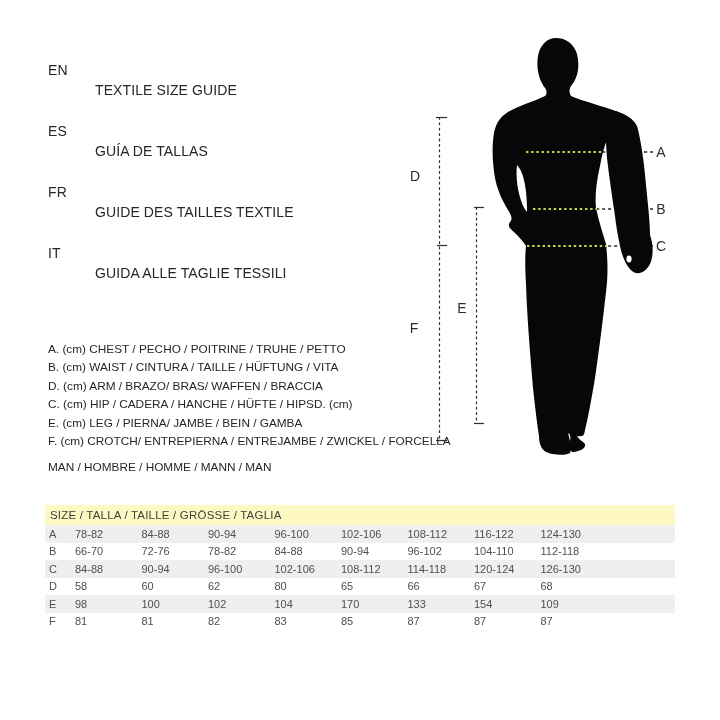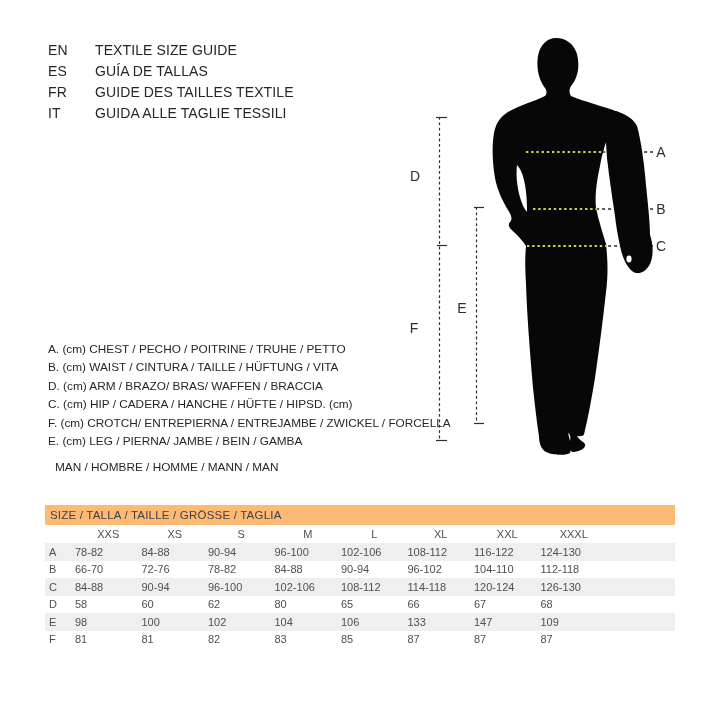--- a/index.html
+++ b/index.html
@@ -3,37 +3,37 @@
 <meta charset="utf-8">
 <style>
   html,body{margin:0;padding:0;width:720px;height:720px;background:#ffffff;overflow:hidden;
             font-family:"Liberation Sans", sans-serif;}
   .canvas{position:relative;width:720px;height:720px;background:#fff;}
 
   
   .lang-block{position:absolute;left:48px;top:40px;color:#262626;}
   .lang-row{display:flex;line-height:21px;font-size:14px;letter-spacing:.1px;align-items:center;}
   .lang-code{width:47px;flex:0 0 47px;}
-  .lang-title{white-space:nowrap;}
+  .lang-title{white-space:nowrap;margin-top:40px;}
 
   
   .measures-block{position:absolute;left:48px;top:340px;color:#262626;}
   .measure-line{font-size:11.8px;line-height:18.4px;white-space:nowrap;}
-  .gender-line{font-size:11.8px;line-height:18.4px;margin-top:8px;white-space:nowrap;margin-left:7px;}
+  .gender-line{font-size:11.8px;line-height:18.4px;margin-top:8px;white-space:nowrap;}
 
   
   .figure-svg{position:absolute;left:0;top:0;width:720px;height:720px;}
   .fig-label{font-family:"Liberation Sans",sans-serif;font-size:14px;fill:#2d2d2d;}
 
   
   .size-table-wrap{position:absolute;left:45px;top:505px;width:630px;}
   table.size-table{border-collapse:collapse;width:630px;table-layout:fixed;
                    font-size:11px;color:#4f4f4f;}
   table.size-table td,table.size-table th{padding:0;font-weight:normal;}
-  tr.tbl-title-row td{background:#fdba74;color:#404040;height:20px;font-size:11.5px;
+  tr.tbl-title-row td{background:#fef9c3;color:#404040;height:20px;font-size:11.5px;
                       text-align:left;padding-left:5px;letter-spacing:.2px;}
   tr.tbl-size-row td{height:18px;text-align:center;}
   tr.tbl-data-row td{height:17.5px;text-align:left;}
   tr.stripe td{background:#efefef;}
   td.row-label{text-align:left !important;padding-left:4px !important;}
 </style>
 </head>
 <body>
 
 <div class="canvas">
@@ -135,54 +135,42 @@
     <text class="fig-label" x="415" y="181" text-anchor="middle">D</text>
     <text class="fig-label" x="462" y="313" text-anchor="middle">E</text>
     <text class="fig-label" x="414" y="333" text-anchor="middle">F</text>
   </svg>
 
   <div class="measures-block">
     <div class="measure-line">A. (cm) CHEST / PECHO / POITRINE / TRUHE / PETTO</div>
     <div class="measure-line">B. (cm) WAIST / CINTURA / TAILLE / HÜFTUNG / VITA</div>
     <div class="measure-line">D. (cm) ARM / BRAZO/ BRAS/ WAFFEN / BRACCIA</div>
     <div class="measure-line">C. (cm) HIP / CADERA / HANCHE / HÜFTE / HIPSD. (cm)</div>
+    <div class="measure-line">E. (cm) LEG / PIERNA/ JAMBE / BEIN / GAMBA</div>
     <div class="measure-line">F. (cm) CROTCH/ ENTREPIERNA / ENTREJAMBE / ZWICKEL / FORCELLA</div>
-    <div class="measure-line">E. (cm) LEG / PIERNA/ JAMBE / BEIN / GAMBA</div>
     <div class="gender-line">MAN / HOMBRE / HOMME / MANN / MAN</div>
   </div>
 
   <div class="size-table-wrap">
     <table class="size-table">
       <colgroup>
         <col style="width:30px">
           <col style="width:66.5px">
           <col style="width:66.5px">
           <col style="width:66.5px">
         <col style="width:66.5px">
           <col style="width:66.5px">
           <col style="width:66.5px">
           <col style="width:66.5px">
         <col style="width:66.5px">
           <col style="width:68px">
       </colgroup>
       <tbody>
         <tr class="tbl-title-row">
           <td colspan="10">SIZE / TALLA / TAILLE / GRÖSSE / TAGLIA</td>
-        </tr>
-        <tr class="tbl-size-row">
-          <td></td>
-          <td>XXS</td>
-          <td>XS</td>
-          <td>S</td>
-          <td>M</td>
-          <td>L</td>
-          <td>XL</td>
-          <td>XXL</td>
-          <td>XXXL</td>
-          <td></td>
         </tr>
         <tr class="tbl-data-row stripe">
           <td class="row-label">A</td>
           <td>78-82</td>
           <td>84-88</td>
           <td>90-94</td>
           <td>96-100</td>
           <td>102-106</td>
           <td>108-112</td>
           <td>116-122</td>
@@ -224,23 +212,23 @@
           <td>67</td>
           <td>68</td>
           <td></td>
         </tr>
         <tr class="tbl-data-row stripe">
           <td class="row-label">E</td>
           <td>98</td>
           <td>100</td>
           <td>102</td>
           <td>104</td>
-          <td>106</td>
+          <td>170</td>
           <td>133</td>
-          <td>147</td>
+          <td>154</td>
           <td>109</td>
           <td></td>
         </tr>
         <tr class="tbl-data-row">
           <td class="row-label">F</td>
           <td>81</td>
           <td>81</td>
           <td>82</td>
           <td>83</td>
           <td>85</td>

